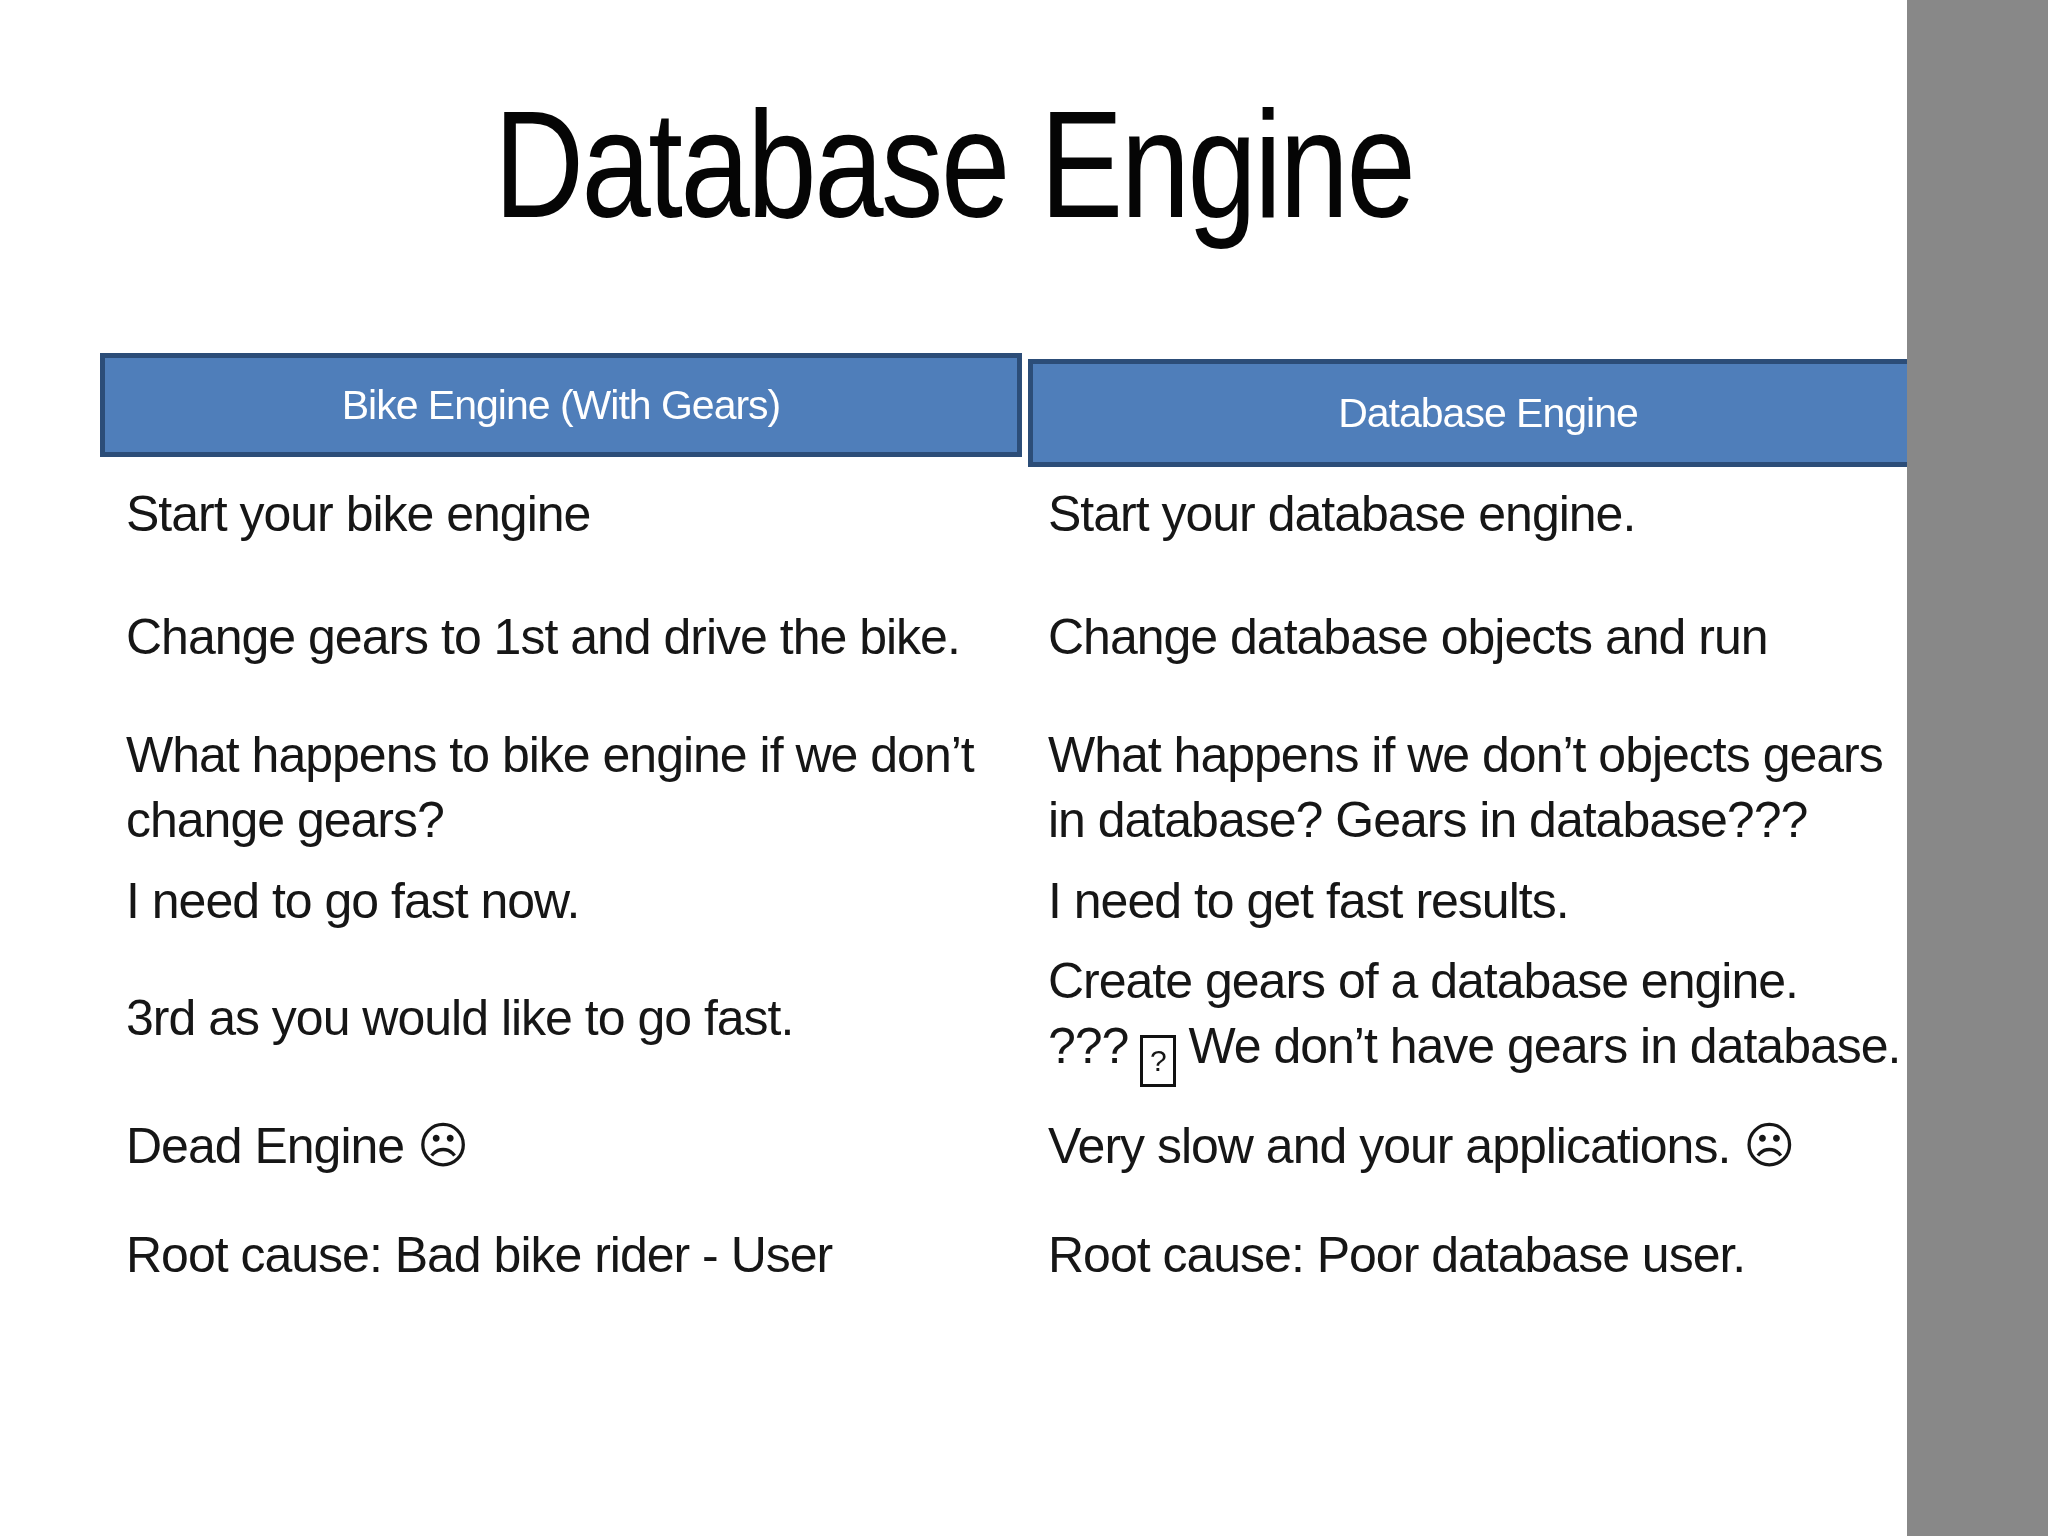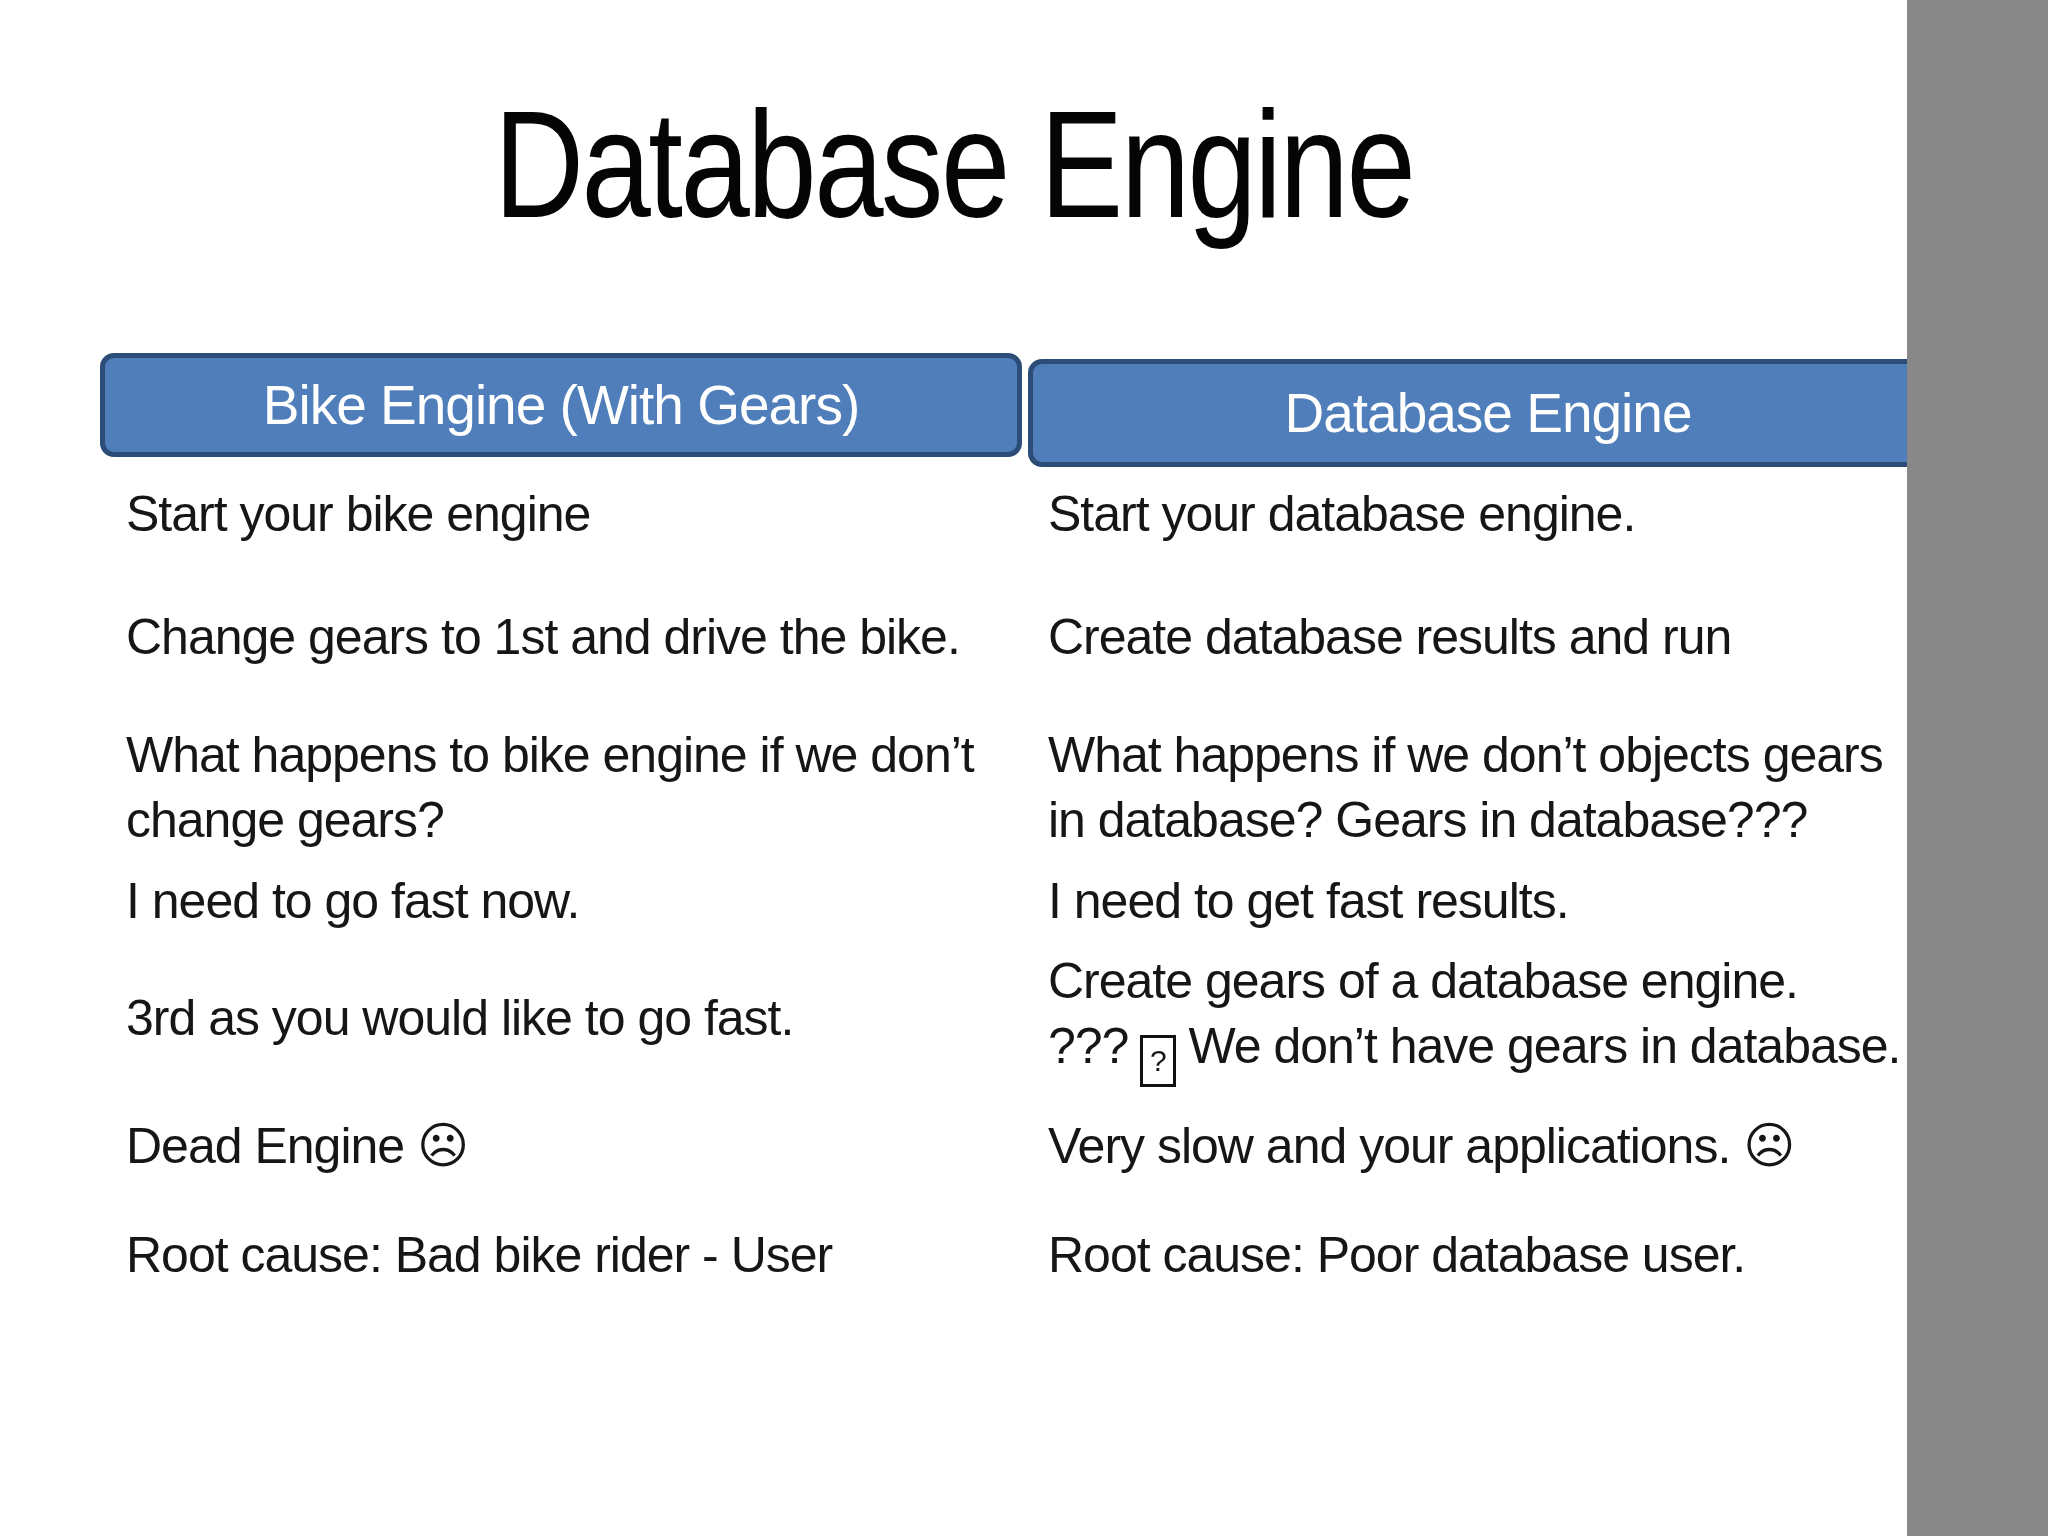--- a/index.html
+++ b/index.html
@@ -27,24 +27,24 @@
   }
   
   .table-header{
     position:absolute;left:100px;top:353px;width:1848px;
     display:flex;gap:6px;
   }
   .header-cell{
     box-sizing:border-box;
     background:#4f7eba;
     border:5px solid #2c4d78;
-    border-radius:14px;
+    border-radius:0;
     color:#ffffff;
     display:flex;align-items:center;justify-content:center;
-    font-size:55px;
+    font-size:41px;
     letter-spacing:-1px;
     white-space:nowrap;
   }
   .header-cell.left{flex:0 0 922px;height:104px;}
   .header-cell.right{flex:0 0 920px;height:108px;margin-top:6px;}
   
   .table-body{
     position:absolute;left:100px;top:468px;width:1848px;
     display:grid;
     grid-template-columns:922px 920px;
@@ -95,21 +95,21 @@
       <span class="line">Start your bike engine</span>
     </div>
     <div class="cell">
       <span class="line">Start your database engine.</span>
     </div>
 
     <div class="cell">
       <span class="line">Change gears to 1st and drive the bike.</span>
     </div>
     <div class="cell">
-      <span class="line">Create database results and run</span>
+      <span class="line">Change database objects and run</span>
     </div>
 
     <div class="cell">
       <span class="line">What happens to bike engine if we don’t</span>
       <span class="line">change gears?</span>
     </div>
     <div class="cell">
       <span class="line">What happens if we don’t objects gears</span>
       <span class="line">in database? Gears in database???</span>
     </div>

